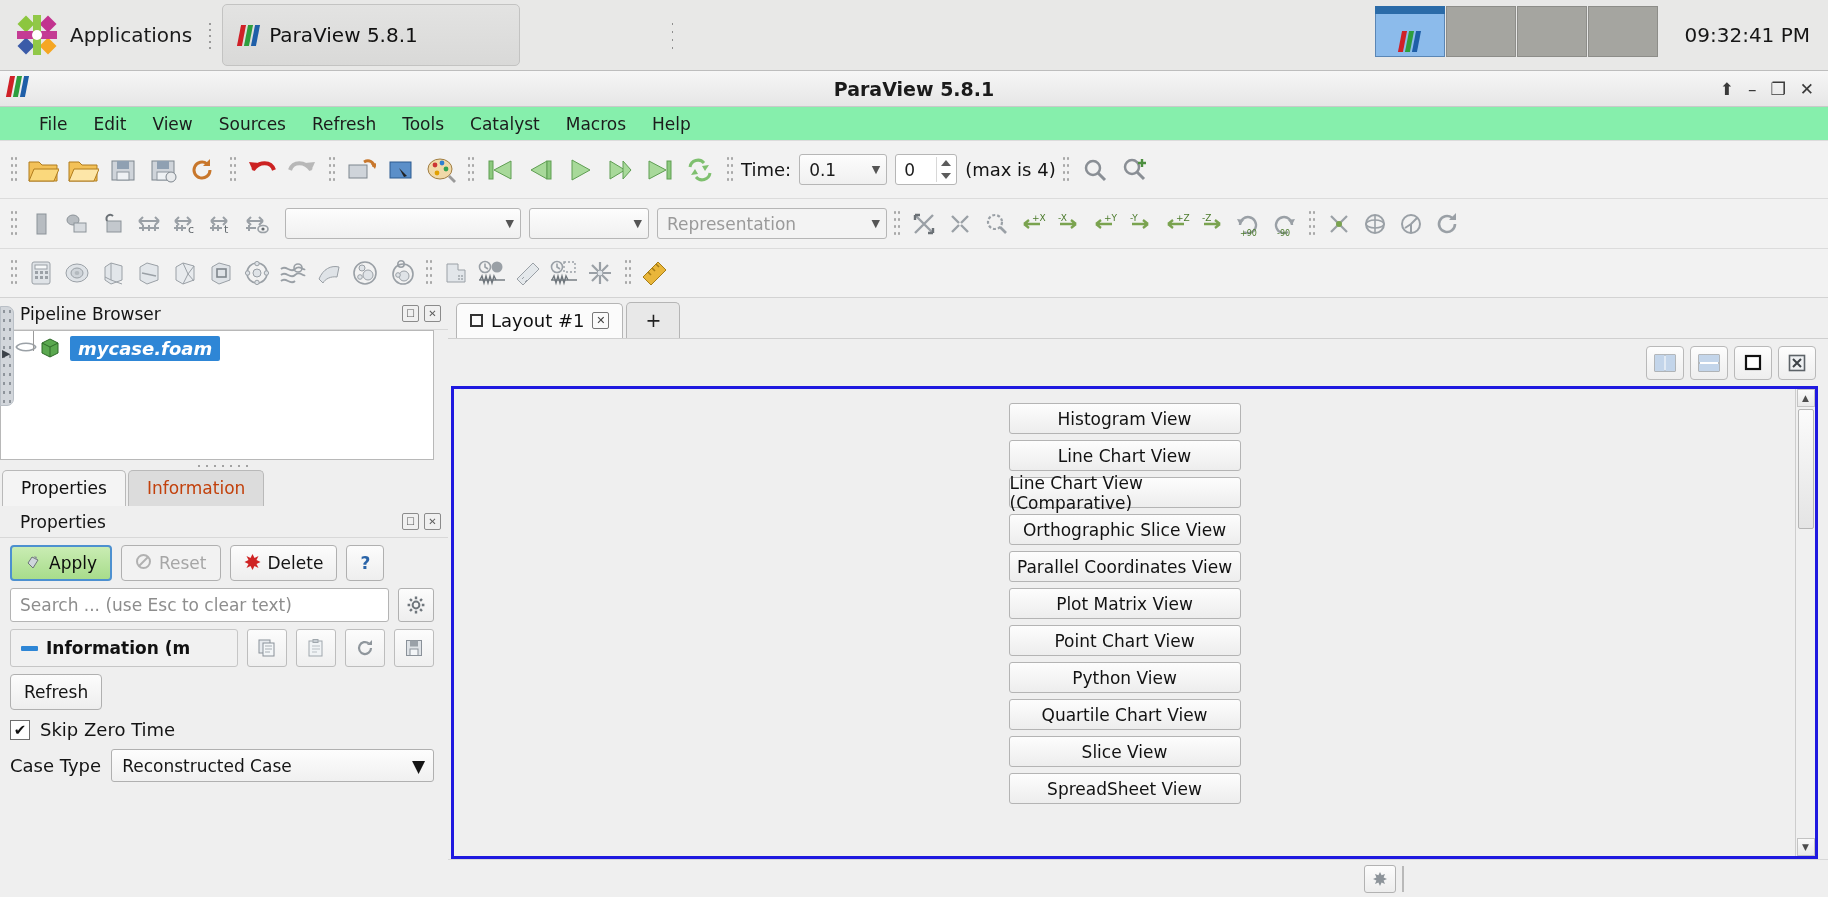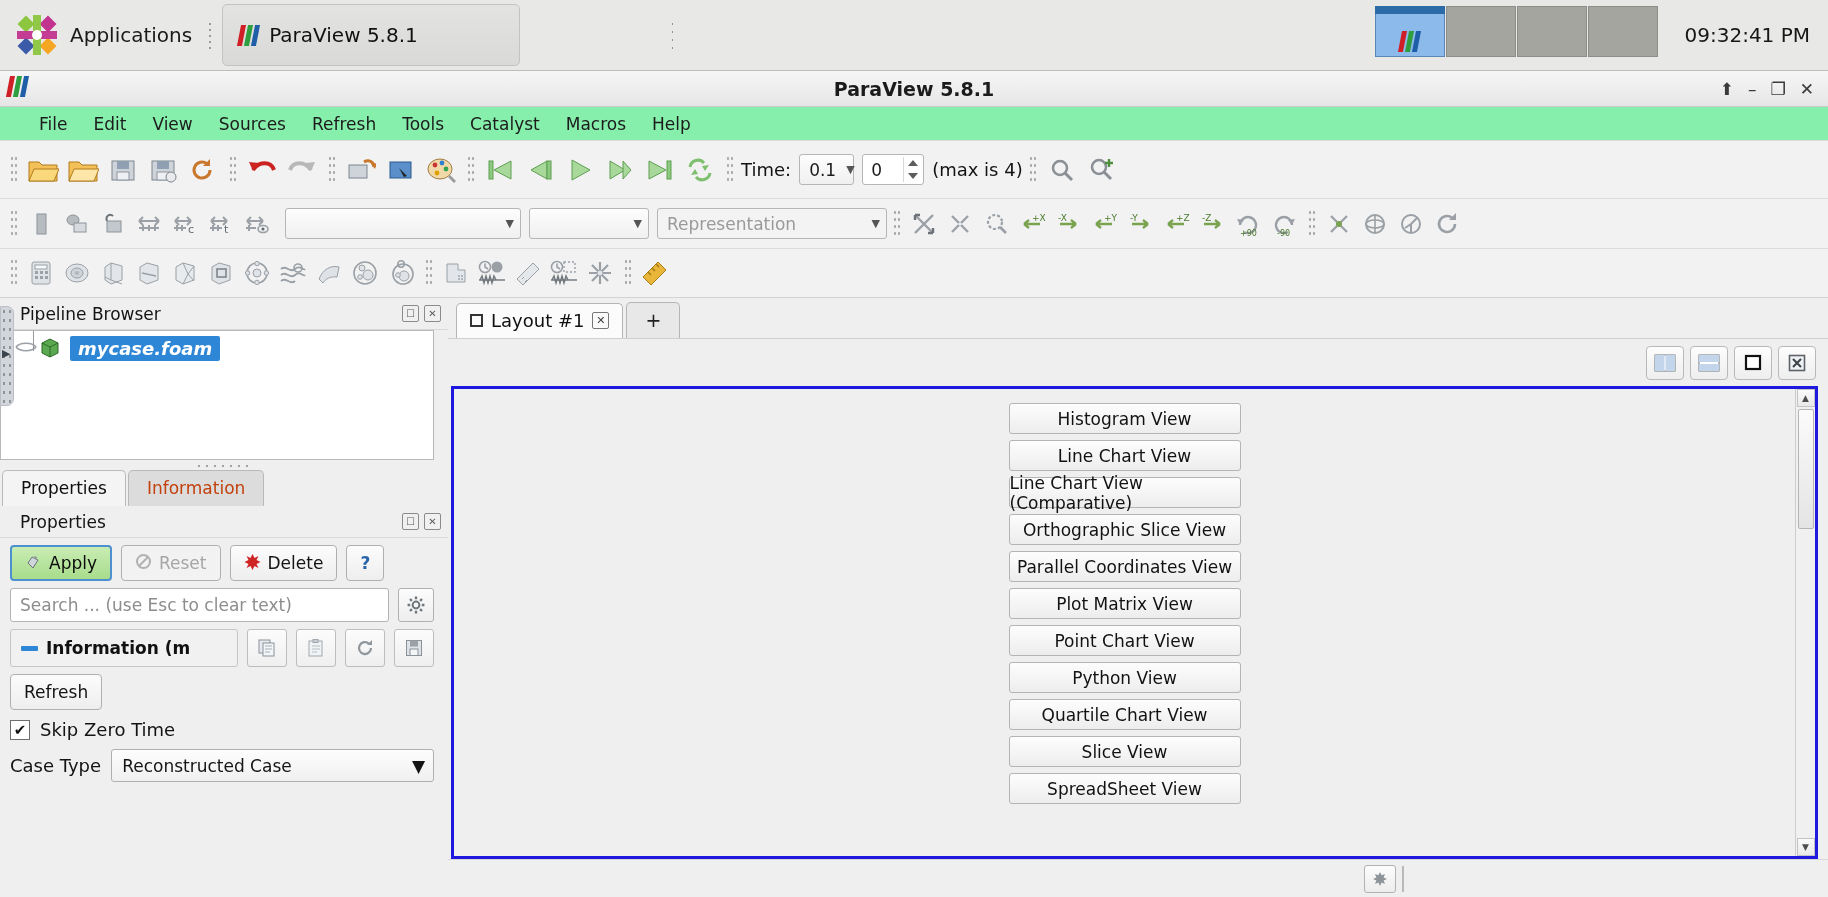--- a/index.html
+++ b/index.html
@@ -115,21 +115,21 @@
     height:31px; border:1px solid #b6b6b6; border-radius:3px;
     background:linear-gradient(#fdfdfd,#f0f0f0);
     display:flex; align-items:center; padding:0 6px 0 9px;
     font-size:17px; color:#1b1b1b; position:relative;
   }
   .combo .arrow{
     margin-left:auto; padding-left:10px;
     border-left:0; color:#555; font-size:11px;
   }
   .combo.disabled{ color:#9a9a9a; background:#f3f3f3; }
-  #time-combo{ width:55px; }
+  #time-combo{ width:88px; }
   .spin{
     height:31px; width:62px; border:1px solid #b6b6b6; border-radius:3px;
     background:#fff; display:flex; align-items:center; padding-left:8px;
     font-size:17px; color:#1b1b1b; position:relative;
   }
   .spin .spin-btns{
     position:absolute; right:2px; top:2px; bottom:2px; width:18px;
     display:flex; flex-direction:column; align-items:center;
     justify-content:space-around;
     border-left:1px solid #d8d8d8;

